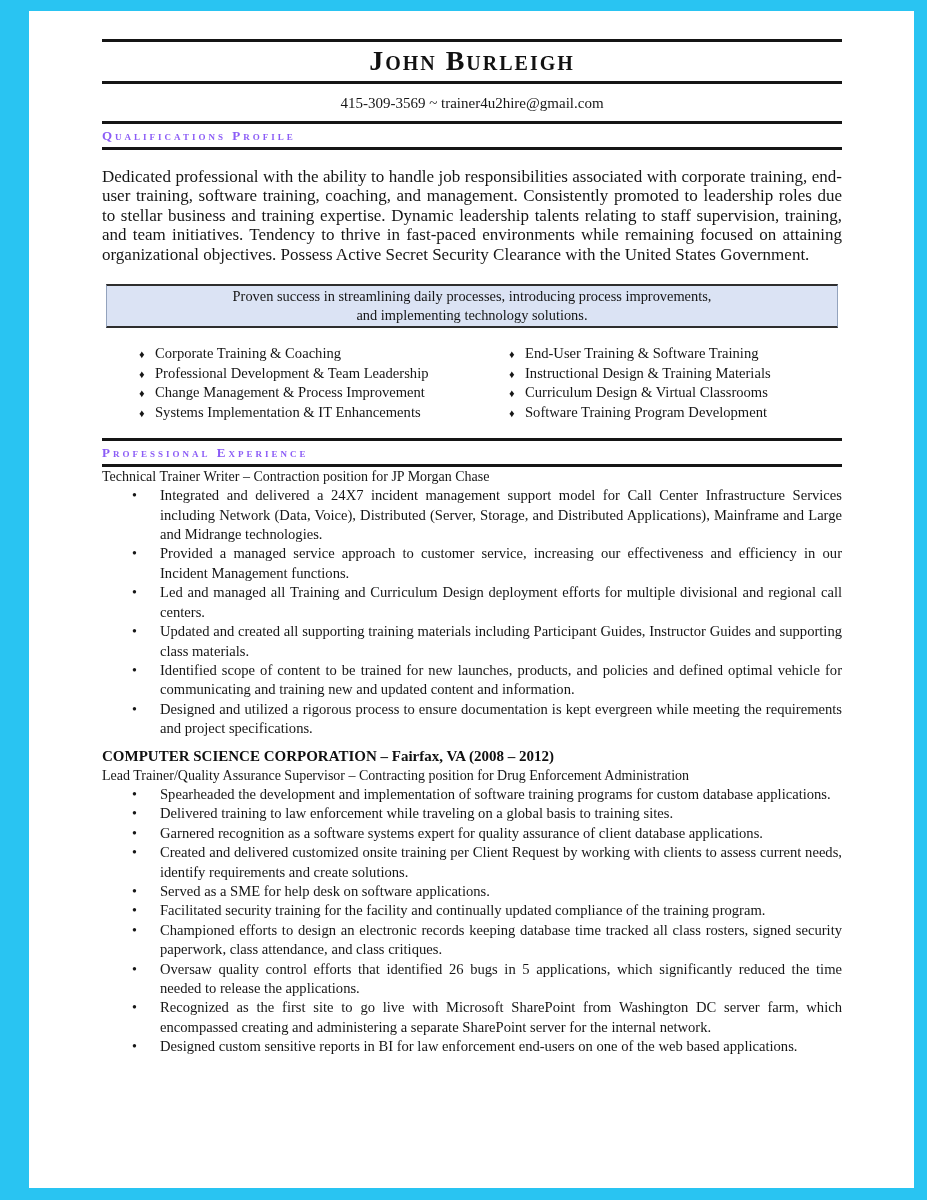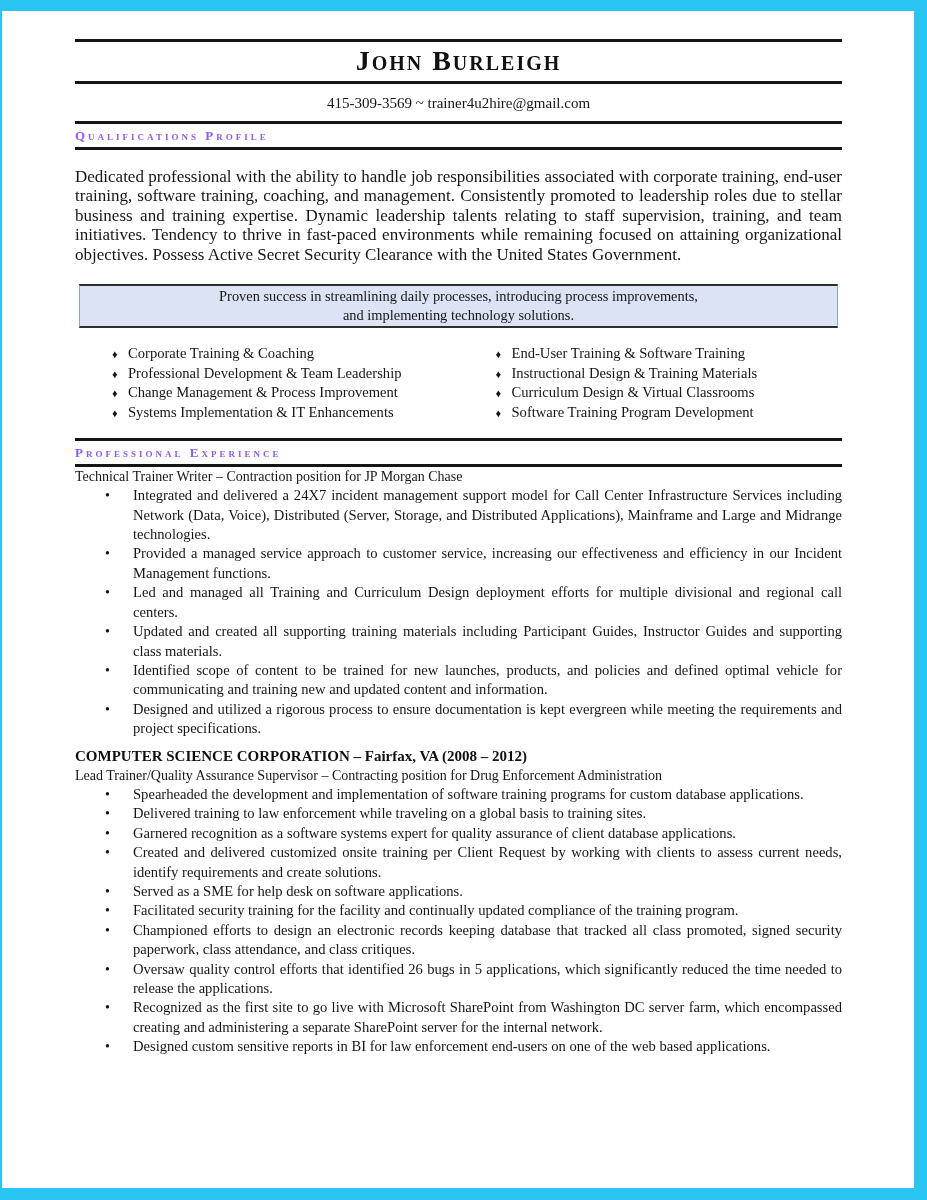--- a/index.html
+++ b/index.html
@@ -5,21 +5,21 @@
   html, body { margin: 0; padding: 0; }
   body {
     font-family: "Liberation Serif", "DejaVu Serif", serif;
     color: #161616;
     -webkit-font-smoothing: antialiased;
   }
   .frame {
     width: 927px;
     height: 1200px;
     box-sizing: border-box;
-    padding: 11px 13px 12px 2px;
+    padding: 11px 13px 12px 29px;
     background: #29c4f2;
   }
   .page {
     width: 100%;
     height: 100%;
     box-sizing: border-box;
     background: #ffffff;
     padding: 28px 72px 0 73px;
     overflow: hidden;
   }
@@ -262,21 +262,21 @@
             <span class="bullet-text">Served as a SME for help desk on software applications.</span>
           </li>
 
           <li>
             <span class="dot">•</span>
             <span class="bullet-text">Facilitated security training for the facility and continually updated compliance of the training program.</span>
           </li>
 
           <li>
             <span class="dot">•</span>
-            <span class="bullet-text">Championed efforts to design an electronic records keeping database that tracked all class promoted, signed security paperwork, class attendance, and class critiques.</span>
+            <span class="bullet-text">Championed efforts to design an electronic records keeping database time tracked all class rosters, signed security paperwork, class attendance, and class critiques.</span>
           </li>
 
           <li>
             <span class="dot">•</span>
             <span class="bullet-text">Oversaw quality control efforts that identified 26 bugs in 5 applications, which significantly reduced the time needed to release the applications.</span>
           </li>
 
           <li>
             <span class="dot">•</span>
             <span class="bullet-text">Recognized as the first site to go live with Microsoft SharePoint from Washington DC server farm, which encompassed creating and administering a separate SharePoint server for the internal network.</span>

